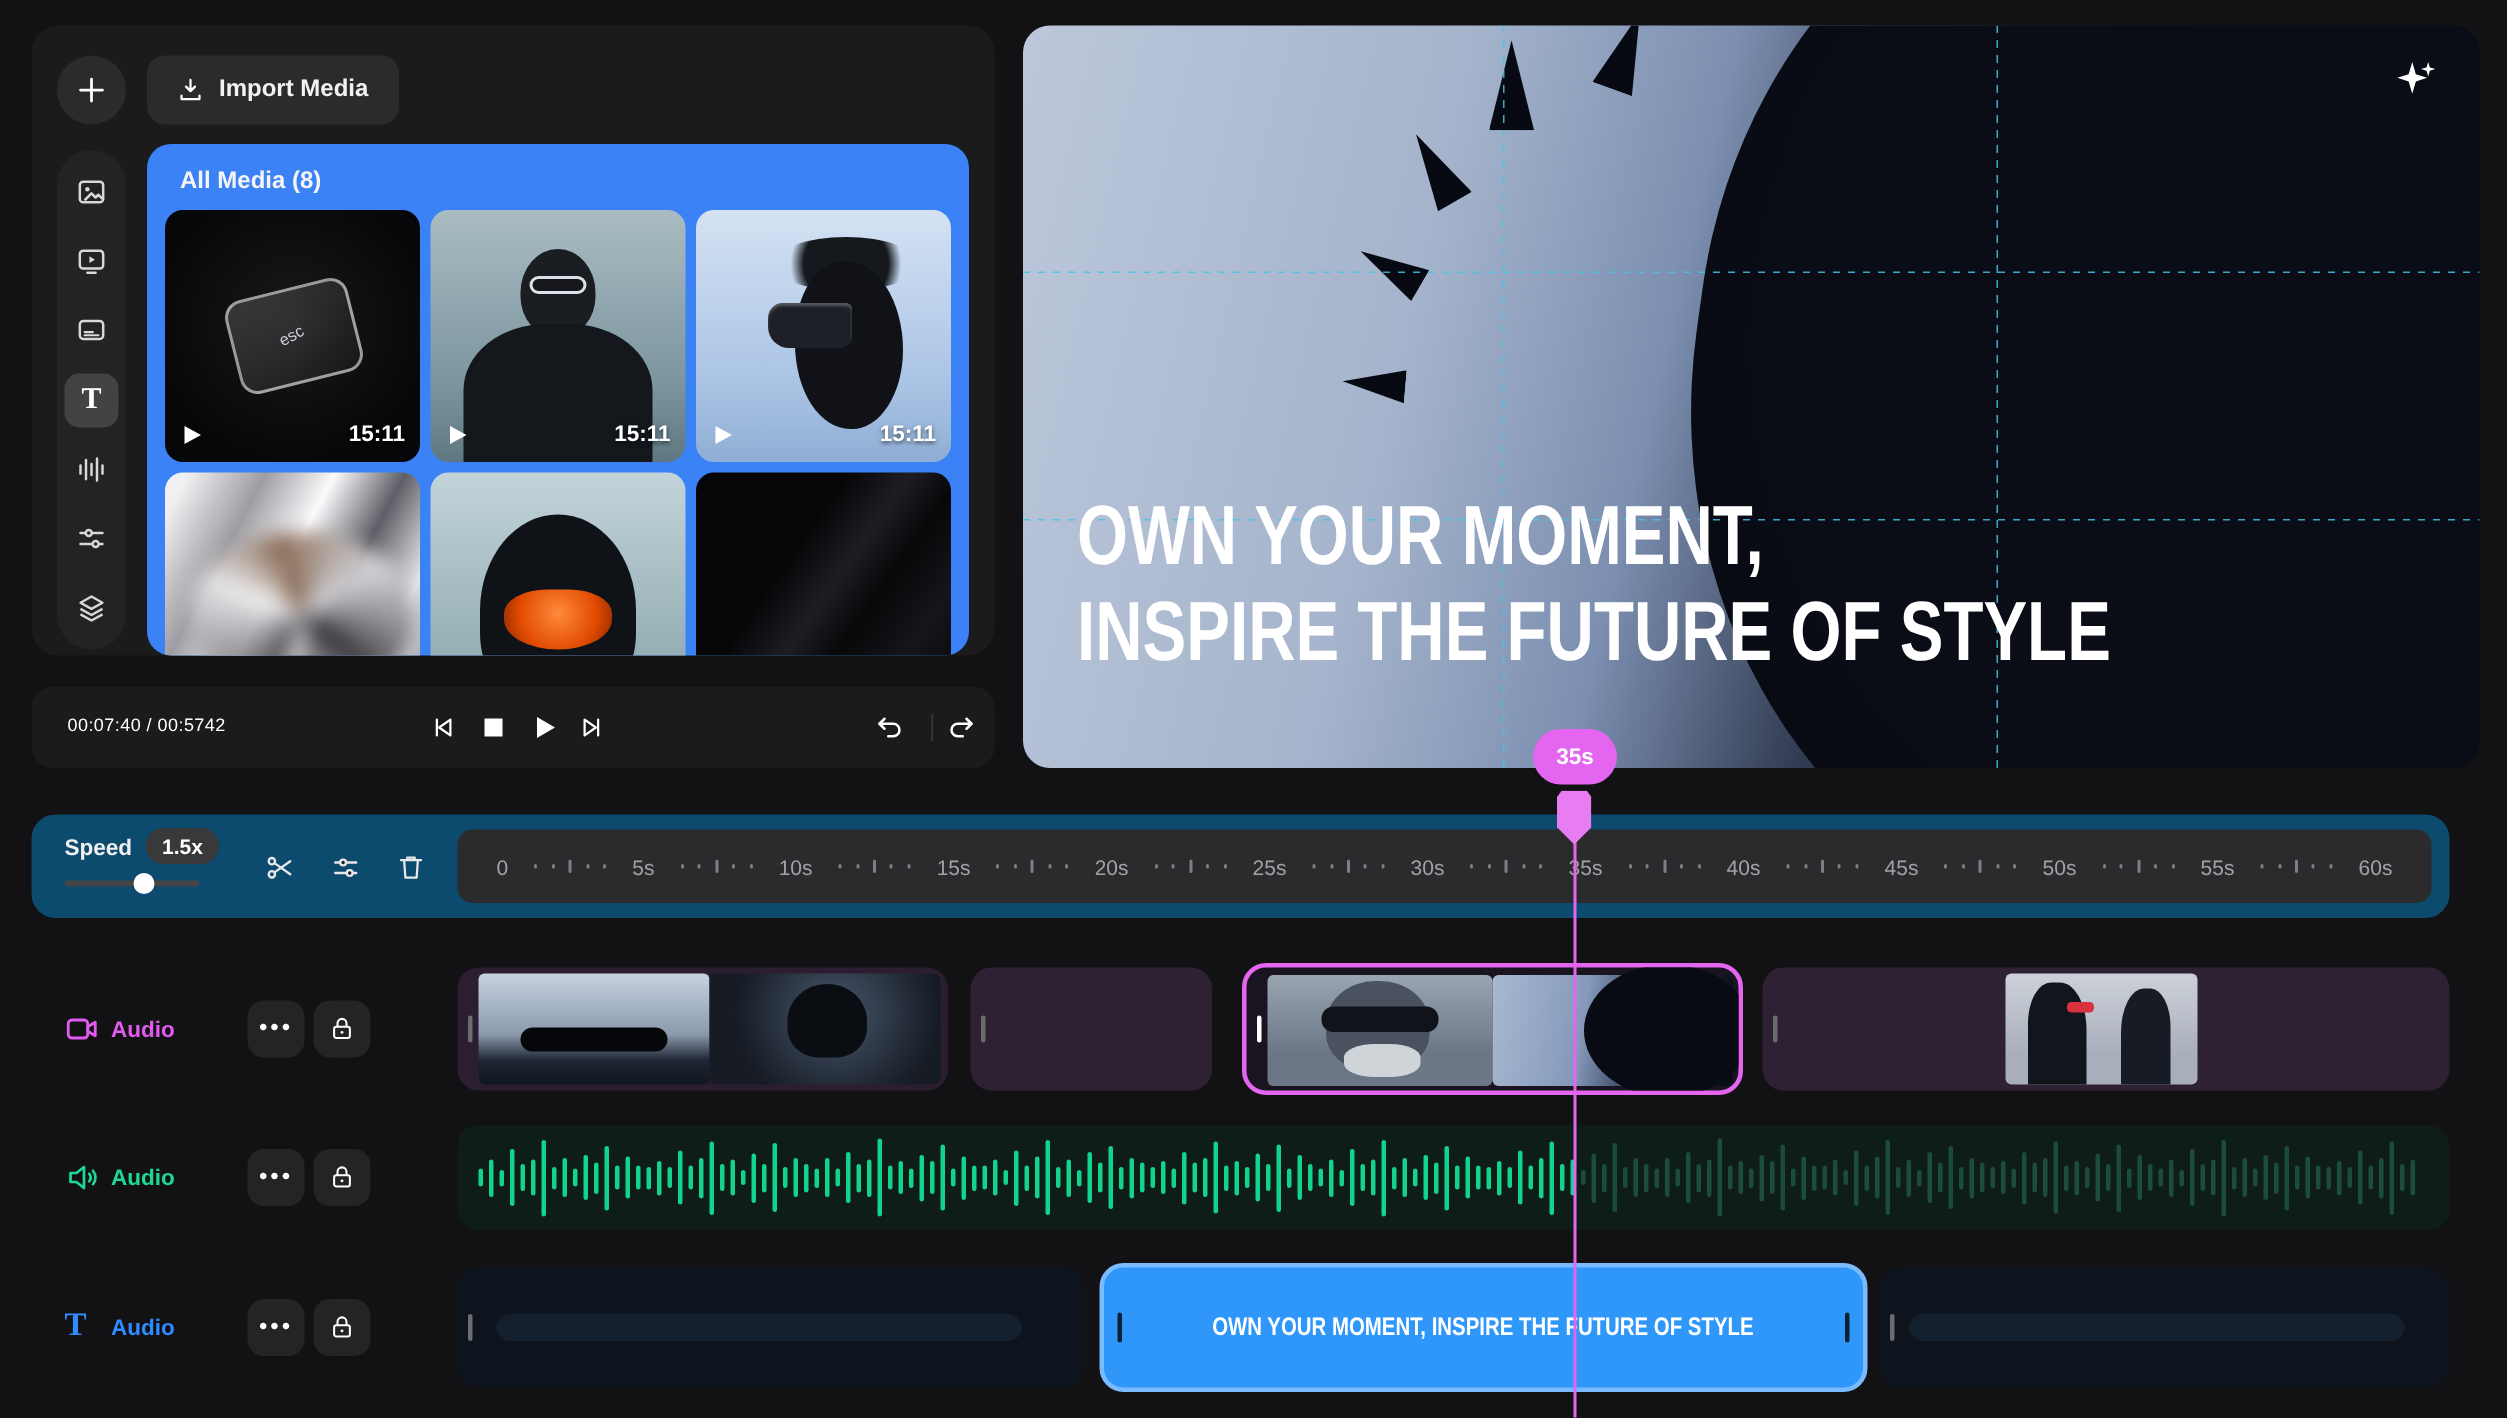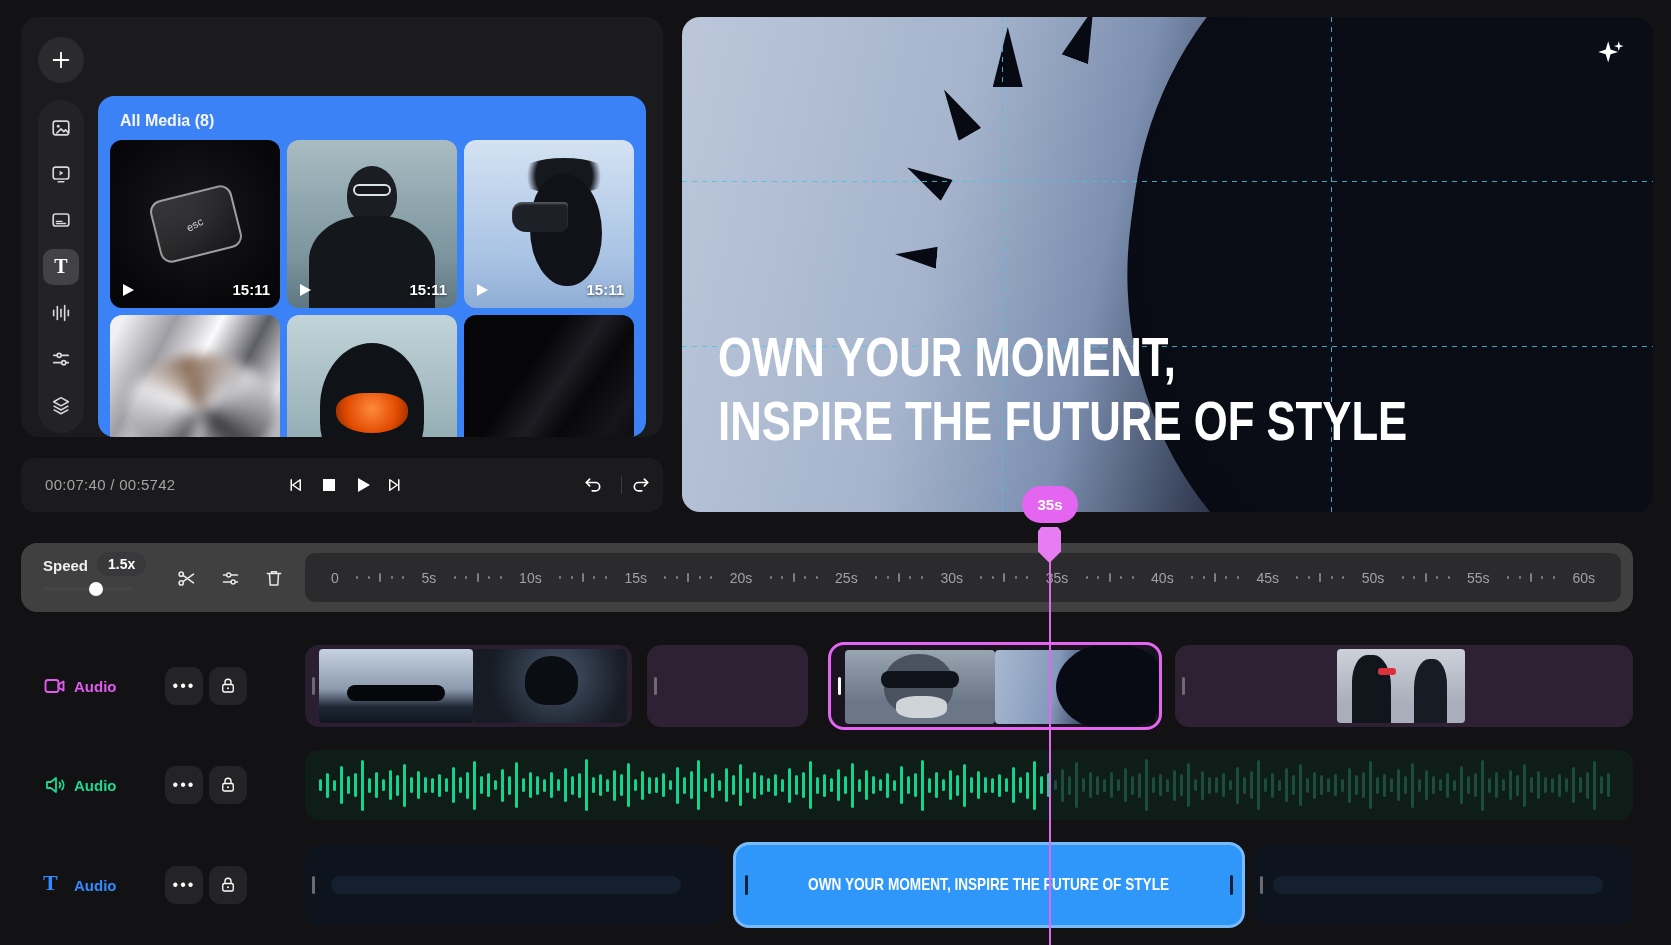--- a/index.html
+++ b/index.html
@@ -61,21 +61,21 @@
                      filter:blur(6px); opacity:.8; }
   .t-helmet { background:linear-gradient(180deg,#c2d4d9,#93adb4 75%); }
   .t-helmet .dome { position:absolute; left:33px; top:28px; width:104px; height:128px; border-radius:50% 50% 38% 38%;
                     background:#0f1318; }
   .t-helmet .visor { position:absolute; left:49px; top:78px; width:72px; height:40px; border-radius:40% 40% 50% 50%;
                      background:radial-gradient(circle at 50% 40%, #ff8a3c, #e04a00 60%, #7e2400); }
   .t-dark { background:linear-gradient(125deg,#060608 35%,#1d1d23 50%,#08080a 62%,#15151a 78%,#050507); }
 
   
   #playback-bar { left:21px; top:458px; width:642px; height:54px; background:#1b1b1d; border-radius:14px; }
-  #time-display { position:absolute; left:24px; top:18px; font-size:15px; color:#a3a3a3; letter-spacing:.3px; }
+  #time-display { position:absolute; left:24px; top:18px; font-size:12px; color:#ffffff; letter-spacing:.3px; }
   .transport { position:absolute; top:15px; width:24px; height:24px; display:flex; align-items:center;
                justify-content:center; color:#fff; cursor:pointer; }
   #undo-divider { position:absolute; left:600px; top:18px; width:1px; height:18px; background:#3c3c3f; }
 
   
   #preview { left:682px; top:17px; width:971px; height:495px; border-radius:18px; overflow:hidden;
              background:linear-gradient(103deg,#bcc7da 0%,#a5b4cc 28%,#7c8fb0 44%,#323c52 58%,#0a0e1a 72%,#04060c 100%); }
   .face-blob { position:absolute; left:46%; top:-26%; width:70%; height:150%; border-radius:48% 52% 50% 50%;
                background:radial-gradient(ellipse at 60% 45%, #0a0d16 60%, #05070d 100%); transform:rotate(8deg); }
   .face-spike { position:absolute; background:#070a12; }
@@ -89,21 +89,21 @@
 
   
   #playhead-bubble { left:1022px; top:486px; width:56px; height:37px; border-radius:19px; background:#e466f0;
                      display:flex; align-items:center; justify-content:center; font-size:15px; font-weight:700;
                      color:#fff; z-index:60; cursor:grab; }
   #playhead-handle { left:1038px; top:527px; width:23px; height:36px; background:#e87cf2; z-index:60; cursor:grab;
                      clip-path:polygon(14% 0,86% 0,100% 12%,100% 68%,50% 100%,0 68%,0 12%); }
   #playhead-line { left:1049px; top:530px; width:2px; height:415px; background:#e466f0; z-index:50; }
 
   
-  #timeline-toolbar { left:21px; top:543px; width:1612px; height:69px; background:#404040; border-radius:16px; }
+  #timeline-toolbar { left:21px; top:543px; width:1612px; height:69px; background:#0c4a6e; border-radius:16px; }
   #speed-label { position:absolute; left:22px; top:14px; font-size:15px; font-weight:700; color:#f0f0f0; }
   #speed-badge { position:absolute; left:76px; top:9px; padding:4px 11px; border-radius:13px; background:#39393c;
                  font-size:14px; font-weight:700; color:#fff; }
   #speed-slider { position:absolute; left:22px; top:44px; width:90px; height:4px; border-radius:2px; background:#454548; cursor:pointer; }
   #speed-thumb { position:absolute; left:46px; top:-5px; width:14px; height:14px; border-radius:50%; background:#fff; }
   .tool-btn { position:absolute; top:18px; width:34px; height:34px; display:flex; align-items:center;
               justify-content:center; color:#e8e8ea; cursor:pointer; }
   #ruler { position:absolute; left:284px; top:10px; width:1316px; height:49px; background:#2b2b2d; border-radius:10px;
            display:flex; align-items:center; padding:0 26px; cursor:pointer; }
   .ruler-label { font-size:14px; color:#a2a2a6; }
@@ -151,20 +151,26 @@
   .trim-handle { position:absolute; top:50%; transform:translateY(-50%); width:3px; height:20px; border-radius:2px; background:#0a2036; }
 </style>
 </head>
 <body>
 
 <div class="abs" id="library-panel">
   <div class="abs" id="add-button">
     <svg width="22" height="22" viewBox="0 0 24 24">
         <path d="M12 4v16M4 12h16" stroke="#fff" stroke-width="2" fill="none" stroke-linecap="round"></path>
       </svg>
+  </div>
+  <div class="abs" id="import-button">
+    <svg width="18" height="18" viewBox="0 0 24 24">
+        <path d="M12 3v10m0 0l-4-4m4 4l4-4M4 17v3h16v-3" stroke="#fff" stroke-width="2" fill="none" stroke-linecap="round" stroke-linejoin="round"></path>
+      </svg>
+    <span>Import Media</span>
   </div>
 
   <div class="abs" id="tool-rail">
     <div class="rail-item">
       <svg width="22" height="22" viewBox="0 0 24 24">
           <rect x="3.5" y="4.5" width="17" height="15" rx="2.5" stroke="currentColor" stroke-width="1.8" fill="none"></rect>
           <circle cx="9" cy="10" r="1.6" fill="currentColor"></circle>
           <path d="M7 18l5-5 3 3 2-2 3 3" stroke="currentColor" stroke-width="1.8" fill="none" stroke-linejoin="round"></path>
         </svg>
     </div>

